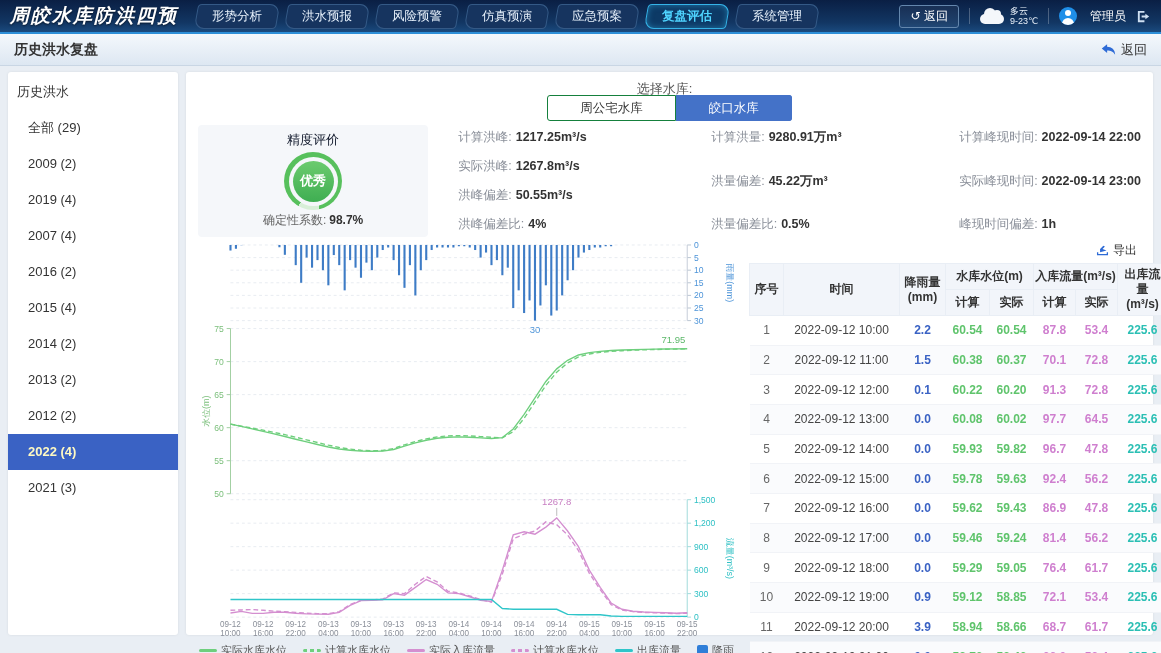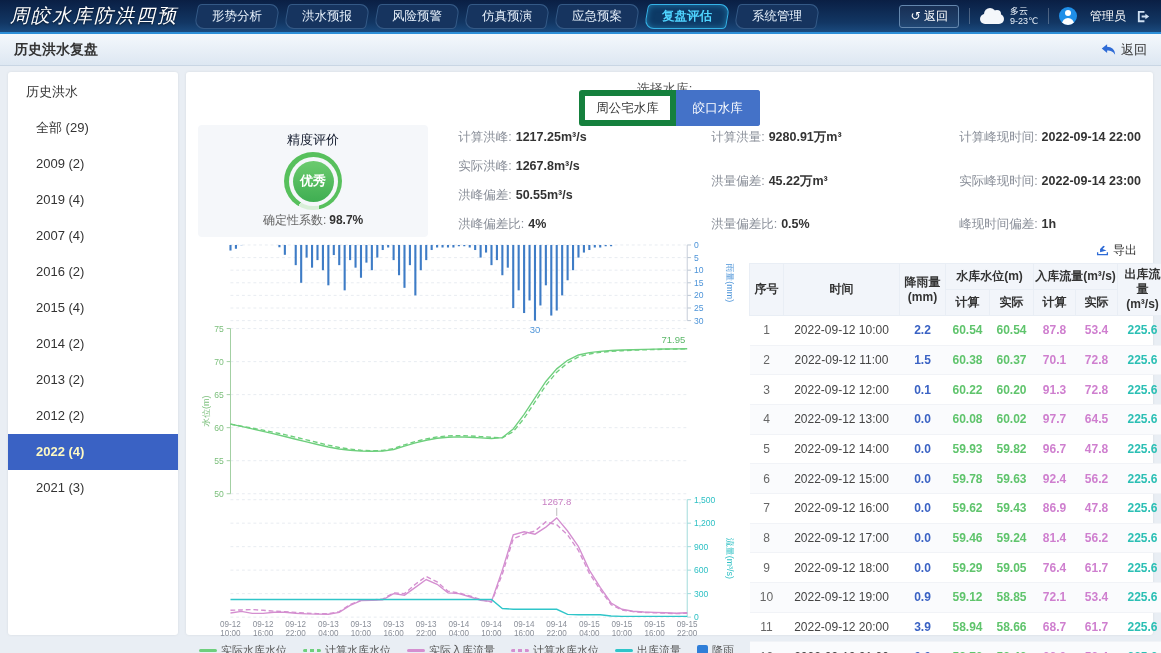--- a/index.html
+++ b/index.html
@@ -2,21 +2,21 @@
 <html><head>
 <meta charset="utf-8">
 <style>
   * { box-sizing: border-box; margin: 0; padding: 0; }
   html,body { width:1161px; height:653px; overflow:hidden;
     font-family:"Liberation Sans","DejaVu Sans",sans-serif; background:#e9eef4; }
 
   
   .app-header { height:34px; background:linear-gradient(180deg,#0a1f44 0%,#123663 70%,#1a4a7e 100%);
     display:flex; align-items:center; padding:0 10px; border-bottom:2px solid #2d8fd8; }
-  .app-title { color:#fff; font-size:19px; font-weight:normal; font-style:italic;
+  .app-title { color:#fff; font-size:19px; font-weight:bold; font-style:italic;
     letter-spacing:2px; text-shadow:0 1px 2px rgba(0,0,0,.6); white-space:nowrap; margin-right:18px; }
   .main-nav { display:flex; gap:8px; }
   .nav-item { position:relative; padding:4px 16px; font-size:12.5px; color:#e8f2fc; cursor:pointer; white-space:nowrap; }
   .nav-item::before { content:''; position:absolute; inset:0; background:#16345f;
     border:1px solid rgba(110,160,210,.35); border-radius:4px 10px 4px 10px; transform:skewX(-10deg); }
   .nav-item span { position:relative; }
   .nav-item.active { color:#4fd4ff; font-weight:bold; }
   .nav-item.active::before { background:#0d3a66; border-color:#35b3e8; box-shadow:0 0 6px rgba(53,179,232,.5) inset; }
   .hdr-right { margin-left:auto; display:flex; align-items:center; gap:10px; }
   .hdr-back { border:1px solid #6487ad; border-radius:3px; color:#fff; font-size:12px;
@@ -37,30 +37,30 @@
 
   
   .sub-header { height:32px; background:linear-gradient(180deg,#f4f8fc,#dde7f2);
     border-bottom:1px solid #c9d6e4; display:flex; align-items:center; padding:0 14px; }
   .sub-title { font-size:14px; font-weight:bold; color:#333; }
   .sub-back { margin-left:auto; display:flex; align-items:center; gap:5px; font-size:13px; color:#333; cursor:pointer; }
 
   
   .content { display:flex; gap:8px; padding:6px 8px; height:575px; }
   .sidebar { width:170px; background:#fff; border-radius:3px; box-shadow:0 0 3px rgba(0,0,0,.08); overflow:hidden; }
-  .sidebar-title { padding:11px 18px 9px; font-size:13px; color:#333; }
-  .side-item { height:36px; line-height:36px; padding-left:28px; font-size:13px; color:#333; cursor:pointer; }
+  .sidebar-title { padding:11px 9px 9px; font-size:13px; color:#333; }
+  .side-item { height:36px; line-height:36px; padding-left:20px; font-size:13px; color:#333; cursor:pointer; }
   .side-item.active { background:#3a62c4; color:#fef9c3; font-weight:bold; }
   .main-panel { flex:1; background:#fff; border-radius:3px; box-shadow:0 0 3px rgba(0,0,0,.08);
     padding:8px 12px 4px; display:flex; flex-direction:column; min-width:0; }
 
   
   .selector-row { display:flex; align-items:center; margin-bottom:8px;flex-direction:column; }
   .selector-label { font-size:13px; color:#555; margin-right:10px; }
-  .res-tab { font-size:12.5px; padding:5px 11px; border:6px solid #15803d; background:#fff;
+  .res-tab { font-size:12.5px; padding:5px 32px; border:1px solid #15803d; background:#fff;
     color:#333; cursor:pointer; }
   .res-tab:first-of-type { border-radius:3px 0 0 3px; }
   .res-tab.active { background:#4472c8; border-color:#4472c8; color:#fff; border-radius:0 3px 3px 0; }
 
   
   .metrics-row { display:flex; margin-bottom:4px; height:112px; }
   .precision-card { width:232px; background:#f5f7fa; border-radius:4px; text-align:center;
     padding:6px 6px 5px; margin-right:30px; }
   .precision-title { font-size:13px; color:#0f172a; }
   .badge-ring { width:58px; height:58px; border-radius:50%; margin:3px auto 2px;

